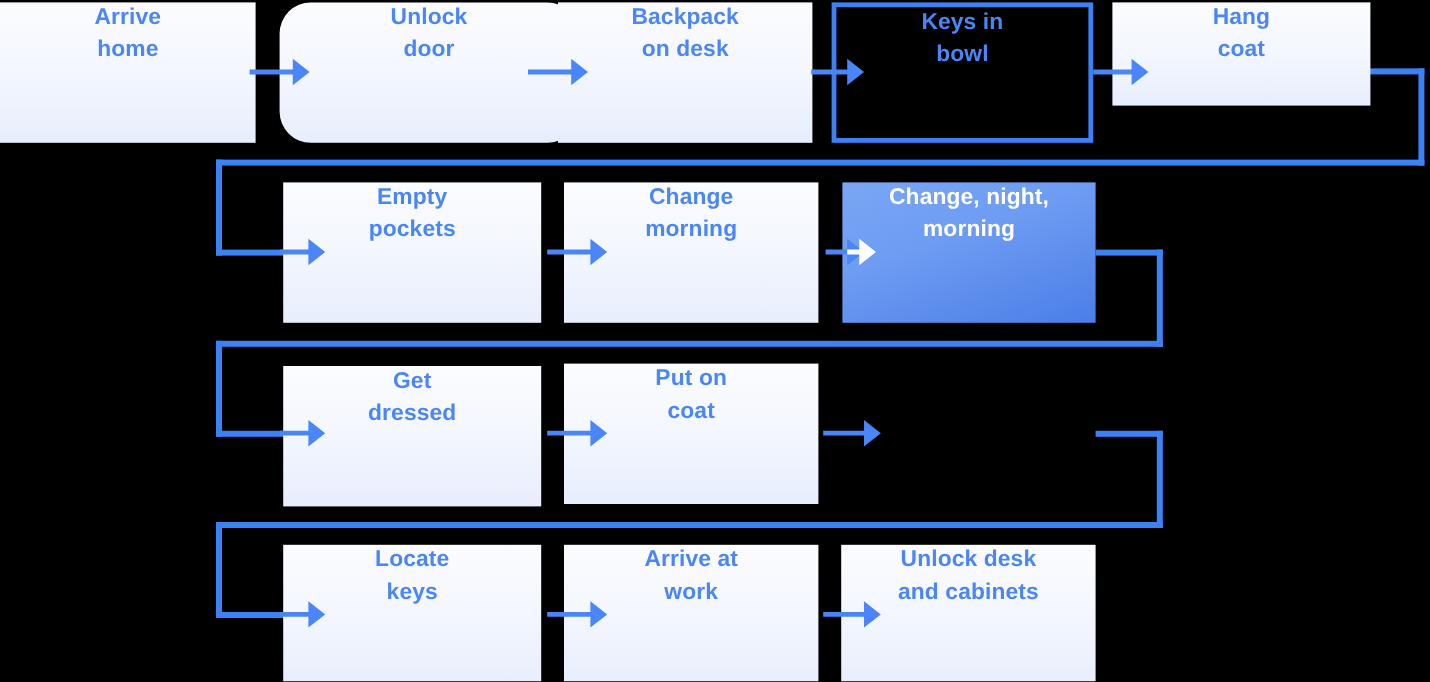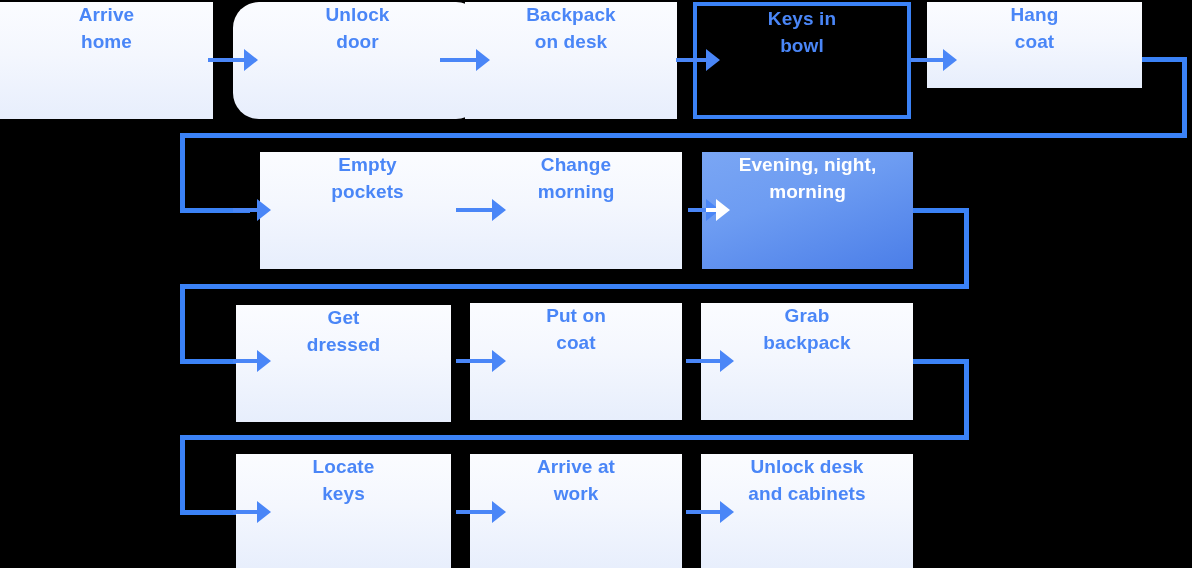--- a/index.html
+++ b/index.html
@@ -130,21 +130,21 @@
   <div class="seg h" style="left:180px; top:133px; width:1007px;"></div>
   <div class="seg v" style="left:180px; top:133px; height:80px;"></div>
   <div class="seg h" style="left:180px; top:208px; width:70px;"></div>
 
   <span class="arrow" style="left:233px; top:197px; width:40px;">
     <svg width="40" height="26" viewBox="0 0 40 26" aria-hidden="true">
       <path d="M0 11 h24 v-9 l14 11 -14 11 v-9 H0 z" fill="#4a86f7"></path>
     </svg>
   </span>
 
-  <div class="node" style="left:236px; top:152px; width:215px; height:117px;margin-left:24px;">
+  <div class="node" style="left:236px; top:152px; width:215px; height:117px;">
     <span class="label">Empty
 pockets</span>
   </div>
 
   <span class="arrow" style="left:456px; top:197px; width:52px;">
     <svg width="52" height="26" viewBox="0 0 52 26" aria-hidden="true">
       <path d="M0 11 h36 v-9 l14 11 -14 11 v-9 H0 z" fill="#4a86f7"></path>
     </svg>
   </span>
 
@@ -154,21 +154,21 @@
   </div>
 
   <span class="arrow" style="left:688px; top:197px; width:46px;">
     <svg width="46" height="26" viewBox="0 0 46 26" aria-hidden="true">
       <path d="M0 11 h18 v-9 l14 11 -14 11 v-9 H0 z" fill="#4a86f7"></path>
       <path d="M18 11 h10 v-9 l14 11 -14 11 v-9 H18 z" fill="#ffffff"></path>
     </svg>
   </span>
 
   <div class="node accent" style="left:702px; top:152px; width:211px; height:117px;">
-    <span class="label">Evening, night,
+    <span class="label">Change, night,
 morning</span>
   </div>
 
   <div class="seg h" style="left:913px; top:208px; width:56px;"></div>
   <div class="seg v" style="left:964px; top:208px; height:81px;"></div>
   <div class="seg h" style="left:180px; top:284px; width:789px;"></div>
   <div class="seg v" style="left:180px; top:284px; height:80px;"></div>
   <div class="seg h" style="left:180px; top:359px; width:70px;"></div>
 
   <span class="arrow" style="left:233px; top:348px; width:40px;">
@@ -192,24 +192,20 @@
     <span class="label">Put on
 coat</span>
   </div>
 
   <span class="arrow" style="left:686px; top:348px; width:50px;">
     <svg width="50" height="26" viewBox="0 0 50 26" aria-hidden="true">
       <path d="M0 11 h34 v-9 l14 11 -14 11 v-9 H0 z" fill="#4a86f7"></path>
     </svg>
   </span>
 
-  <div class="node" style="left:701px; top:303px; width:212px; height:117px;">
-    <span class="label">Grab
-backpack</span>
-  </div>
 
   <div class="seg h" style="left:913px; top:359px; width:56px;"></div>
   <div class="seg v" style="left:964px; top:359px; height:81px;"></div>
   <div class="seg h" style="left:180px; top:435px; width:789px;"></div>
   <div class="seg v" style="left:180px; top:435px; height:80px;"></div>
   <div class="seg h" style="left:180px; top:510px; width:70px;"></div>
 
   <span class="arrow" style="left:233px; top:499px; width:40px;">
     <svg width="40" height="26" viewBox="0 0 40 26" aria-hidden="true">
       <path d="M0 11 h24 v-9 l14 11 -14 11 v-9 H0 z" fill="#4a86f7"></path>

